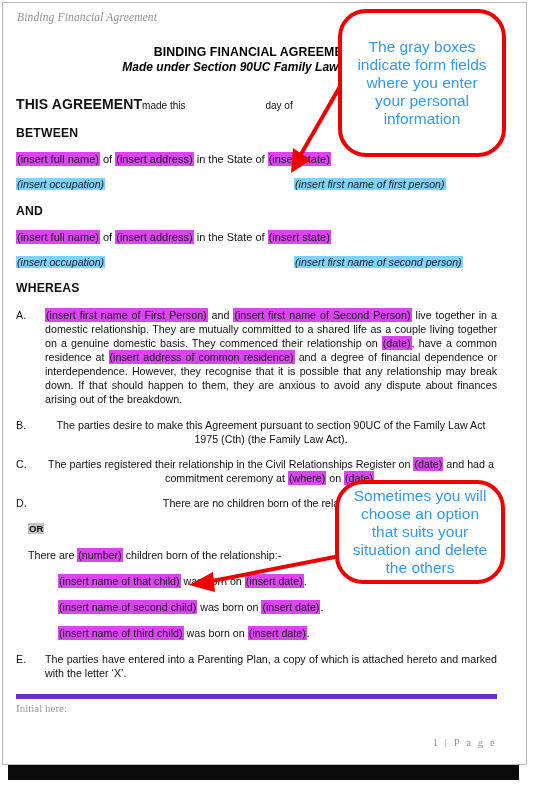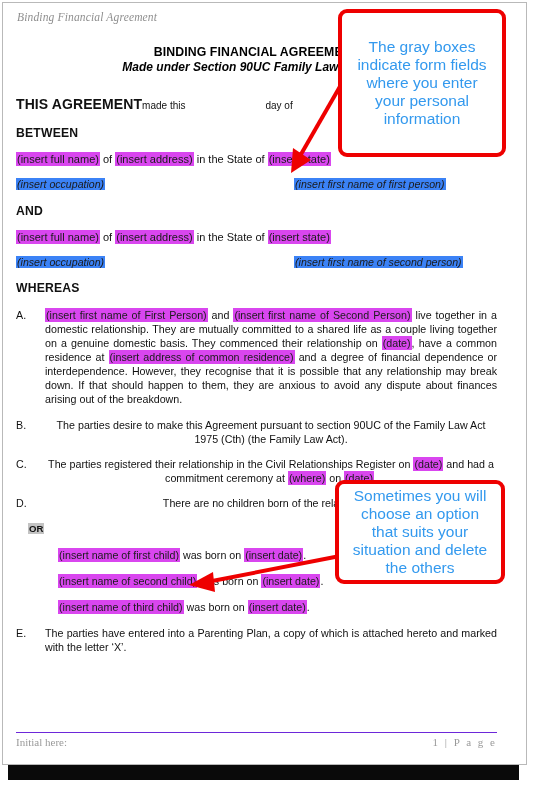--- a/index.html
+++ b/index.html
@@ -96,21 +96,21 @@
   .lead-rest { font-size: 10px; }
   .gap-wide { display: inline-block; width: 80px; }
 
   
   .fld {
     background: #d946ef;
     color: #1b1b1b;
     padding: 1px 1px;
   }
   .fld-i {
-    background: #3b82f6;
+    background: #7dd3fc;
     color: #1b1b1b;
     font-style: italic;
     padding: 0 1px;
   }
 
   .two-col {
     display: flex;
     margin-bottom: 11px;
   }
   .two-col .c1 { width: 278px; flex: none; font-size: 10.6px; }
@@ -149,35 +149,35 @@
     margin-left: 30px;
     margin-bottom: 12px;
   }
 
   
   .footer {
     position: absolute;
     left: 13px;
     right: 13px;
     bottom: 16px;
-    border-top: 1px solid #6d28d9;
+    border-top: 5px solid #6d28d9;
     padding-top: 3px;
     display: flex;
     justify-content: space-between;
     font-family: "Liberation Serif", serif;
     font-size: 11px;
     color: #9a9a9a;
   }
-  .footer .pg { letter-spacing: 2px; }
+  .footer .pg { letter-spacing: 2px; margin-top: 34px; }
 
   
   .callout {
     position: absolute;
     border: 4px solid #ee0000;
-    border-radius: 9px;
+    border-radius: 28px;
     background: #ffffff;
     color: #3399ee;
     font-size: 15.5px;
     line-height: 1.17;
     font-weight: normal;
     text-align: center;
     display: flex;
     align-items: center;
     justify-content: center;
     padding: 5px 9px;
@@ -263,22 +263,23 @@
       </div>
 
       <div class="clause">
         <div class="lbl">D.</div>
         <div class="txt nojust">There are no children born of the relationship.</div>
       </div>
 
       <div class="sub-block">
         <div class="or-row"><span class="or">OR</span></div>
 
-
-        <div class="child-line"><span class="fld">(insert name of first child)</span><span> was born on </span><span class="fld">(insert date)</span><span>.</span></div>
+        <div class="or-row"><span>There are </span><span class="fld">(number)</span><span> children born of the relationship:-</span></div>
+
+        <div class="child-line"><span class="fld">(insert name of that child)</span><span> was born on </span><span class="fld">(insert date)</span><span>.</span></div>
 
         <div class="child-line"><span class="fld">(insert name of second child)</span><span> was born on </span><span class="fld">(insert date)</span><span>.</span></div>
 
         <div class="child-line"><span class="fld">(insert name of third child)</span><span> was born on </span><span class="fld">(insert date)</span><span>.</span></div>
       </div>
 
       <div class="clause">
         <div class="lbl">E.</div>
         <div class="txt">The parties have entered into a Parenting Plan, a copy of which is attached hereto and marked with the letter ‘X’.</div>
       </div>

